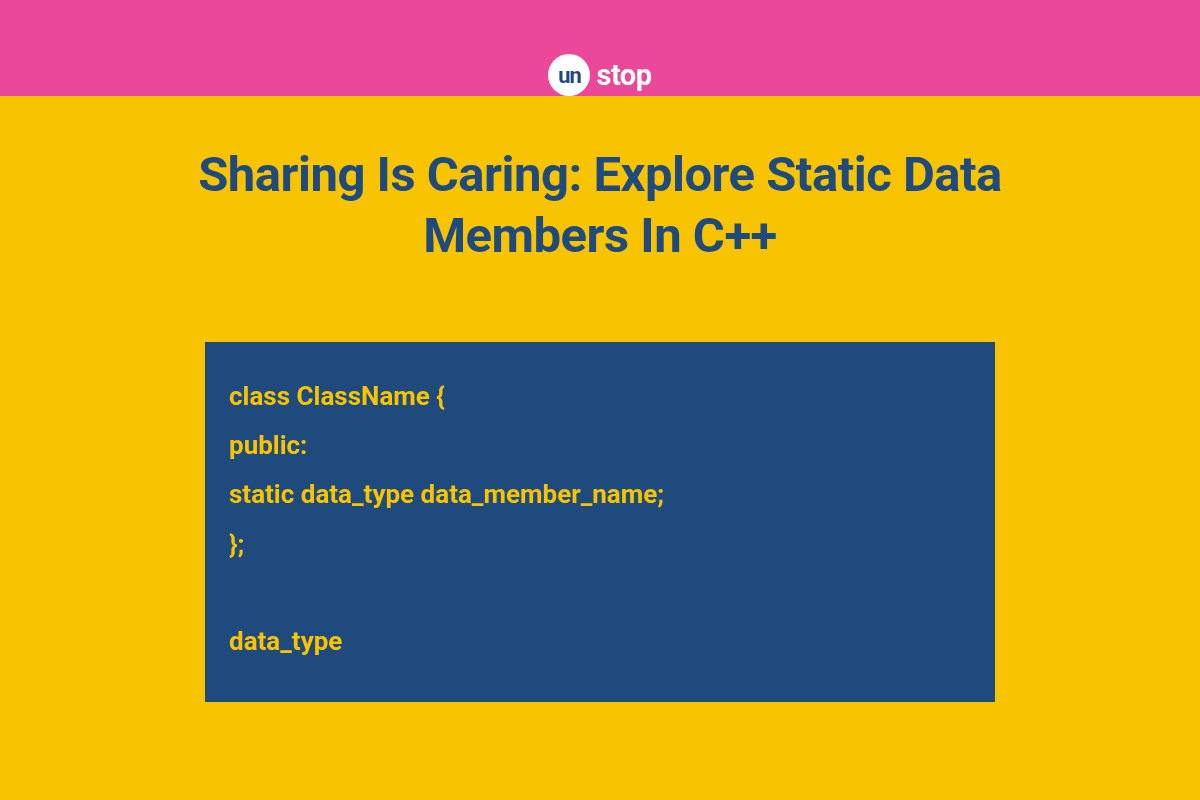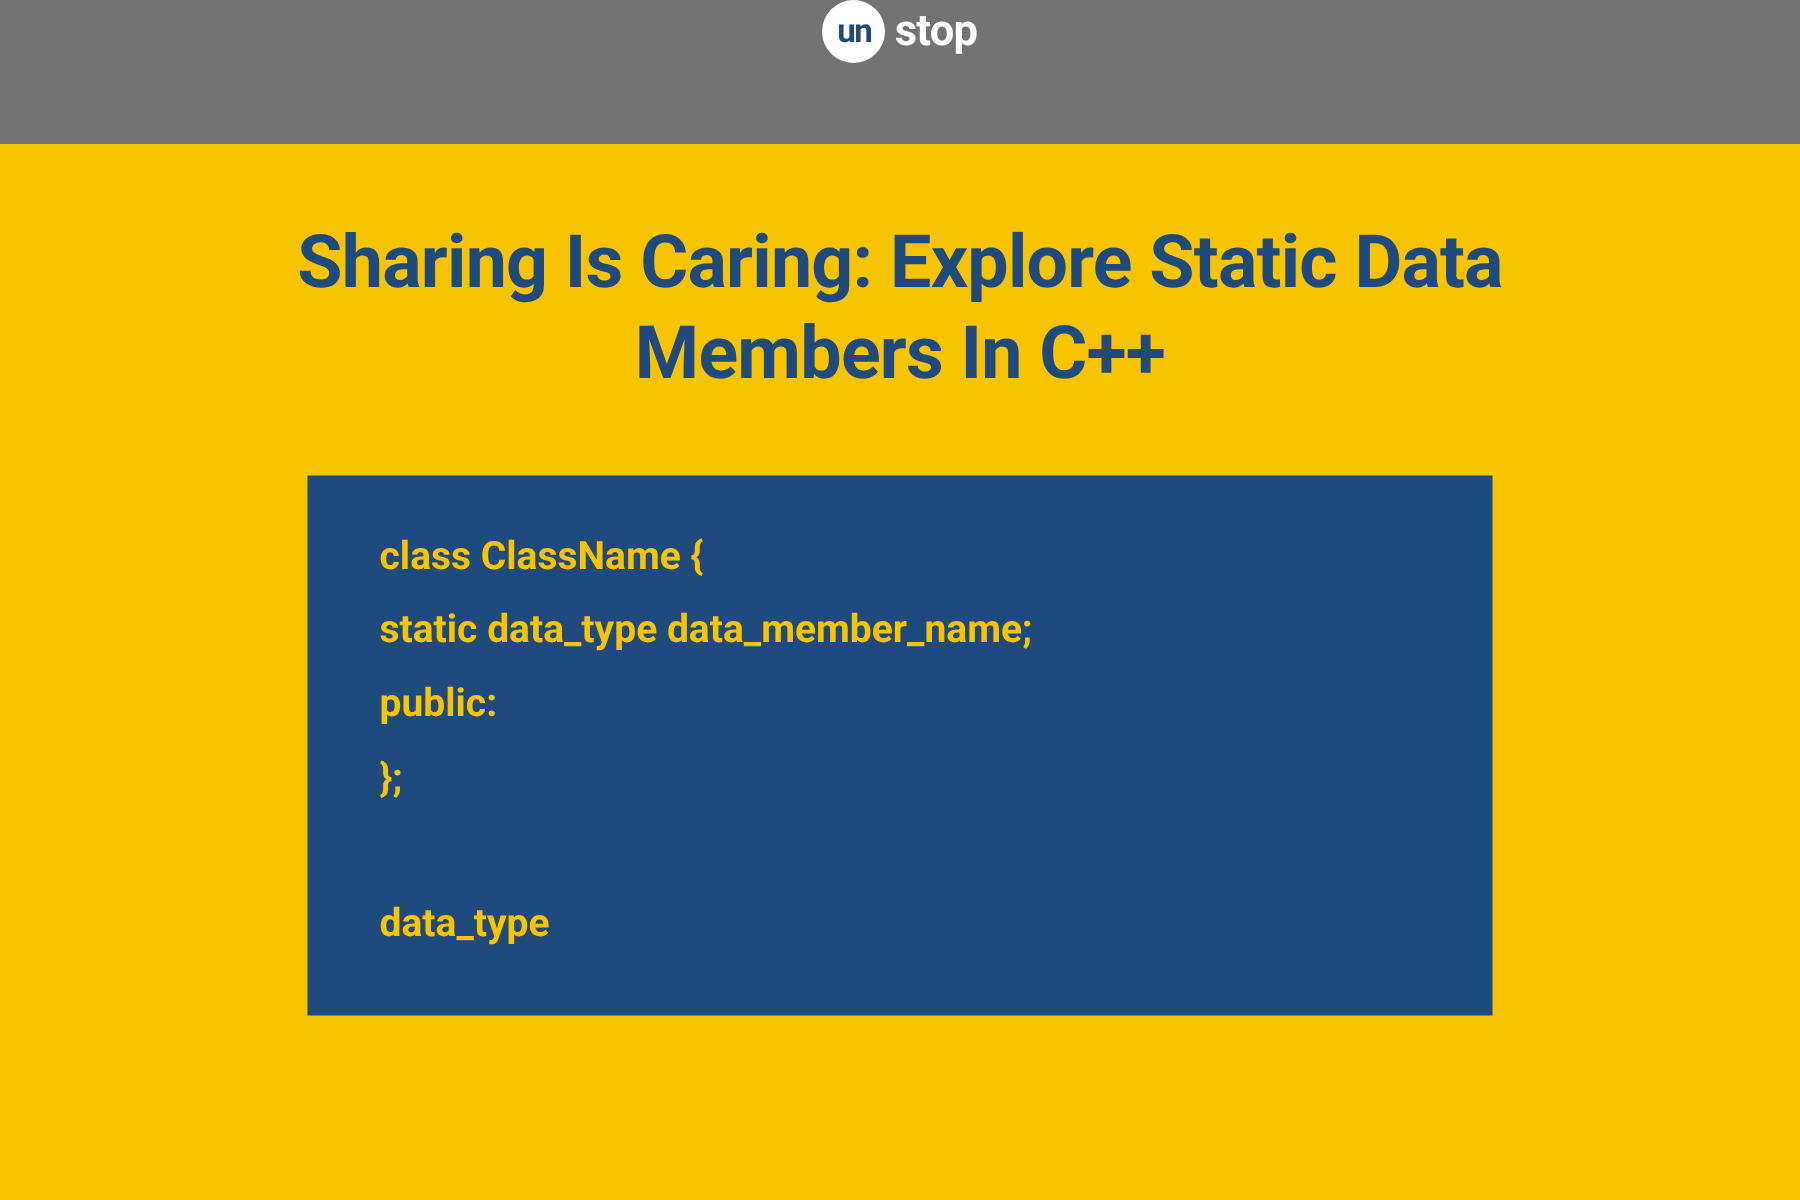--- a/index.html
+++ b/index.html
@@ -9,24 +9,24 @@
     }
     
     body {
       width: 1200px;
       height: 800px;
       font-family: -apple-system, BlinkMacSystemFont, "Segoe UI", Roboto, Helvetica, Arial, sans-serif;
       overflow: hidden;
     }
     
     .header-bar {
-      background-color: #737373;
+      background-color: #ec4899;
       height: 96px;
       display: flex;
-      align-items: flex-start;
+      align-items: flex-end;
       justify-content: center;
     }
     
     .logo-container {
       display: flex;
       align-items: center;
       gap: 6px;
     }
     
     .logo-circle {
@@ -53,37 +53,38 @@
       letter-spacing: -0.5px;
     }
     
     .main-content {
       background-color: #f8c300;
       height: 704px;
       display: flex;
       flex-direction: column;
       align-items: center;
       padding-top: 48px;
+      gap: 25px;
     }
     
     .title-heading {
       color: #1e4a7e;
       font-size: 49px;
       font-weight: 700;
       text-align: center;
       line-height: 1.25;
       letter-spacing: -0.5px;
       max-width: 1000px;
       margin-bottom: 50px;
     }
     
     .code-block {
       background-color: #1e4a7e;
       width: 790px;
-      padding: 30px 48px 36px 48px;
+      padding: 30px 48px 36px 24px;
     }
     
     .code-line {
       color: #f8c300;
       font-size: 26px;
       font-weight: 700;
       line-height: 1.9;
       font-family: -apple-system, BlinkMacSystemFont, "Segoe UI", Roboto, Helvetica, Arial, sans-serif;
     }
     
@@ -101,19 +102,19 @@
     </div>
     <span class="logo-stop">stop</span>
   </div>
 </div>
 
 <div class="main-content">
   <h1 class="title-heading">Sharing Is Caring: Explore Static Data Members In C++</h1>
 
   <div class="code-block">
     <div class="code-line">class ClassName {</div>
+    <div class="code-line">public:</div>
     <div class="code-line">static data_type data_member_name;</div>
-    <div class="code-line">public:</div>
     <div class="code-line">};</div>
     <div class="code-spacer"></div>
     <div class="code-line">data_type</div>
   </div>
 </div>
 
 </body></html>

